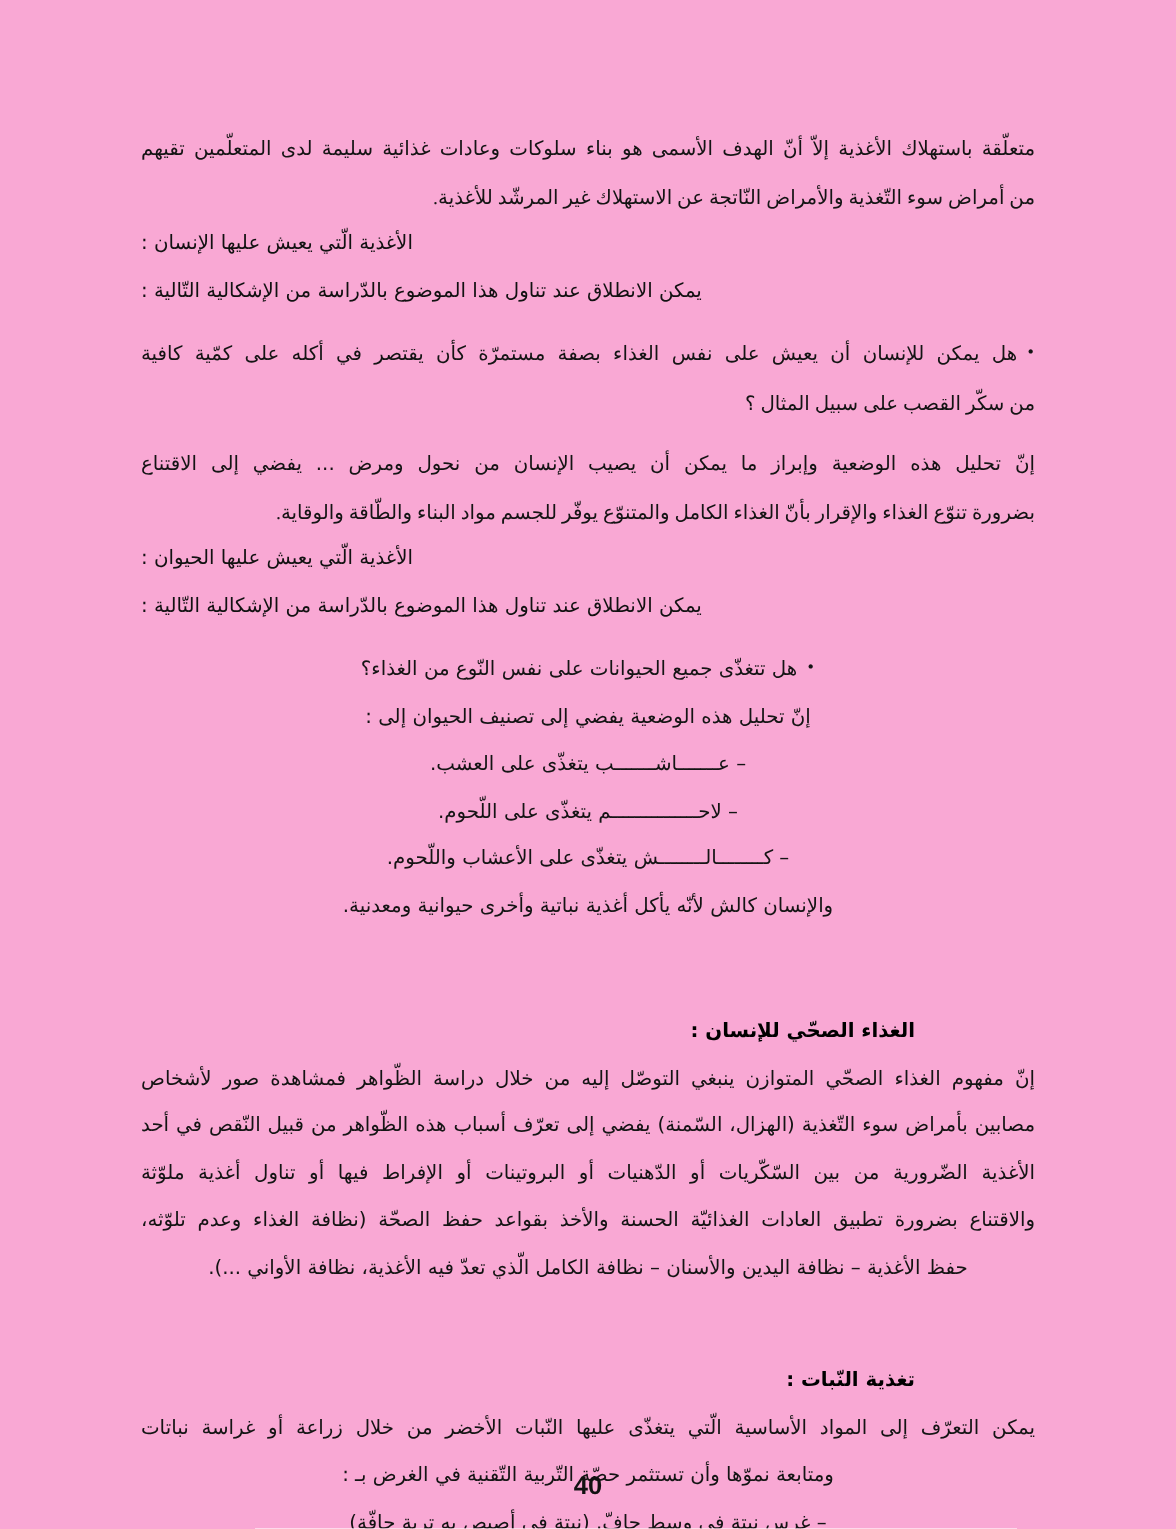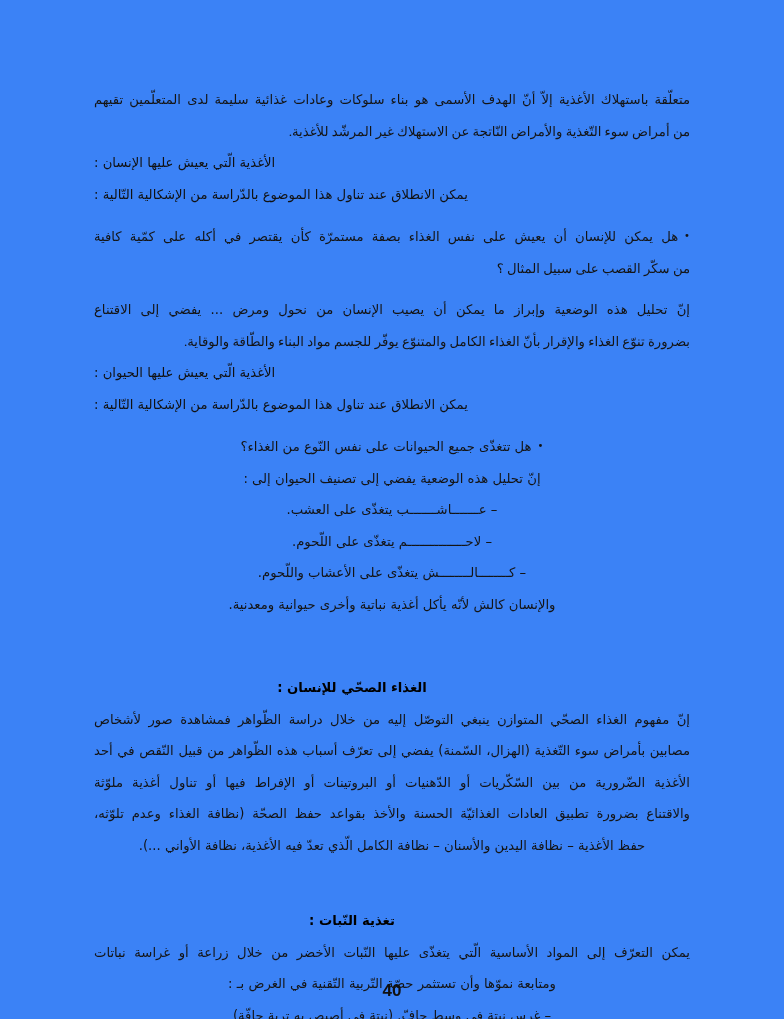--- a/index.html
+++ b/index.html
@@ -9,21 +9,21 @@
     background: #ffffff;
   }
   body {
     font-family: "DejaVu Sans", "Liberation Sans", sans-serif;
   }
   .page {
     position: relative;
     width: 784px;
     height: 1019px;
     margin: 0 auto;
-    background: #3b82f6;
+    background: #f9a8d4;
     overflow: hidden;
     box-sizing: border-box;
   }
   .content {
     position: absolute;
     top: 84px;
     right: 94px;
     left: 94px;
     direction: rtl;
     text-align: justify;
@@ -74,21 +74,20 @@
   .heading-line {
     text-align: left;
     padding-right: 120px;
     font-size: 13.2px;
     line-height: 31.5px;
   }
   .section-head {
     font-weight: bold;
     font-size: 13.2px;
     line-height: 31.5px;
-    text-align: center;
     padding-right: 80px;
     color: #000000;
   }
   .page-number {
     position: absolute;
     left: 0;
     right: 0;
     bottom: 18px;
     text-align: center;
     font-size: 17px;

